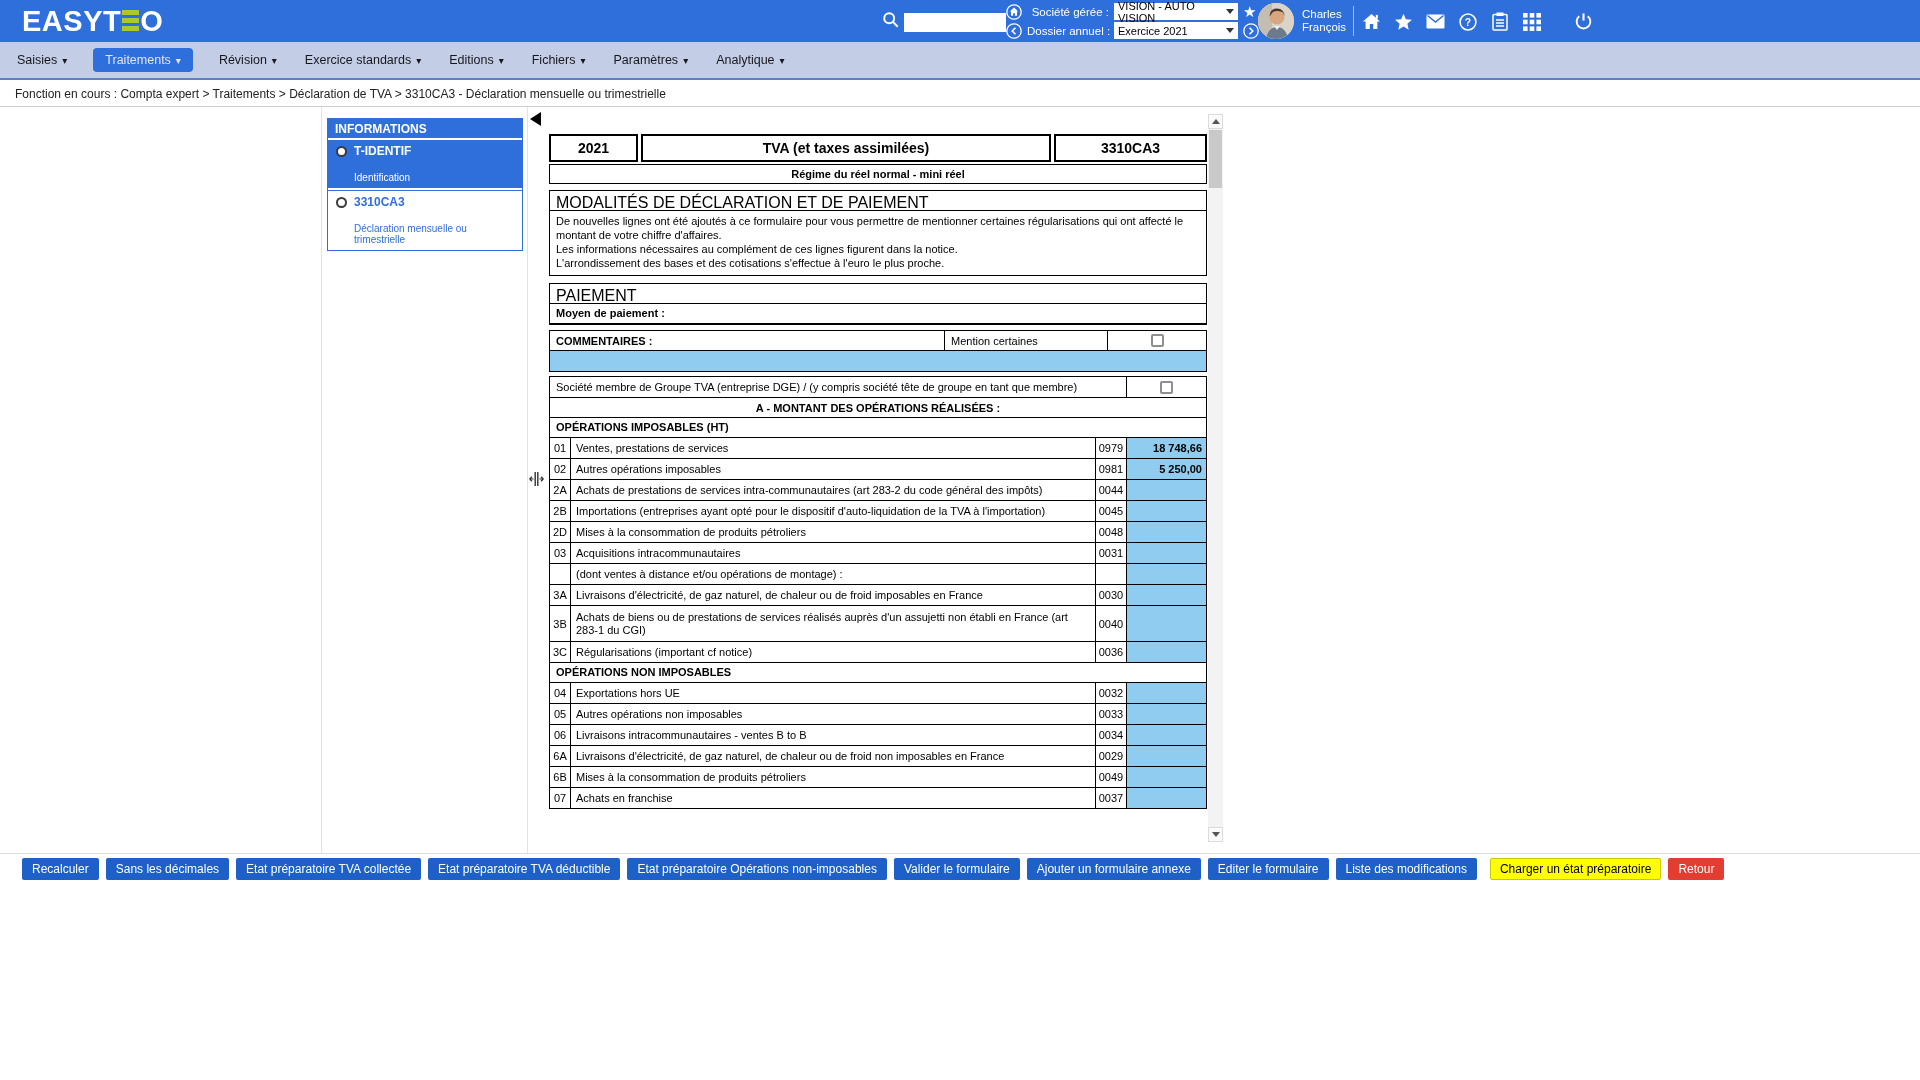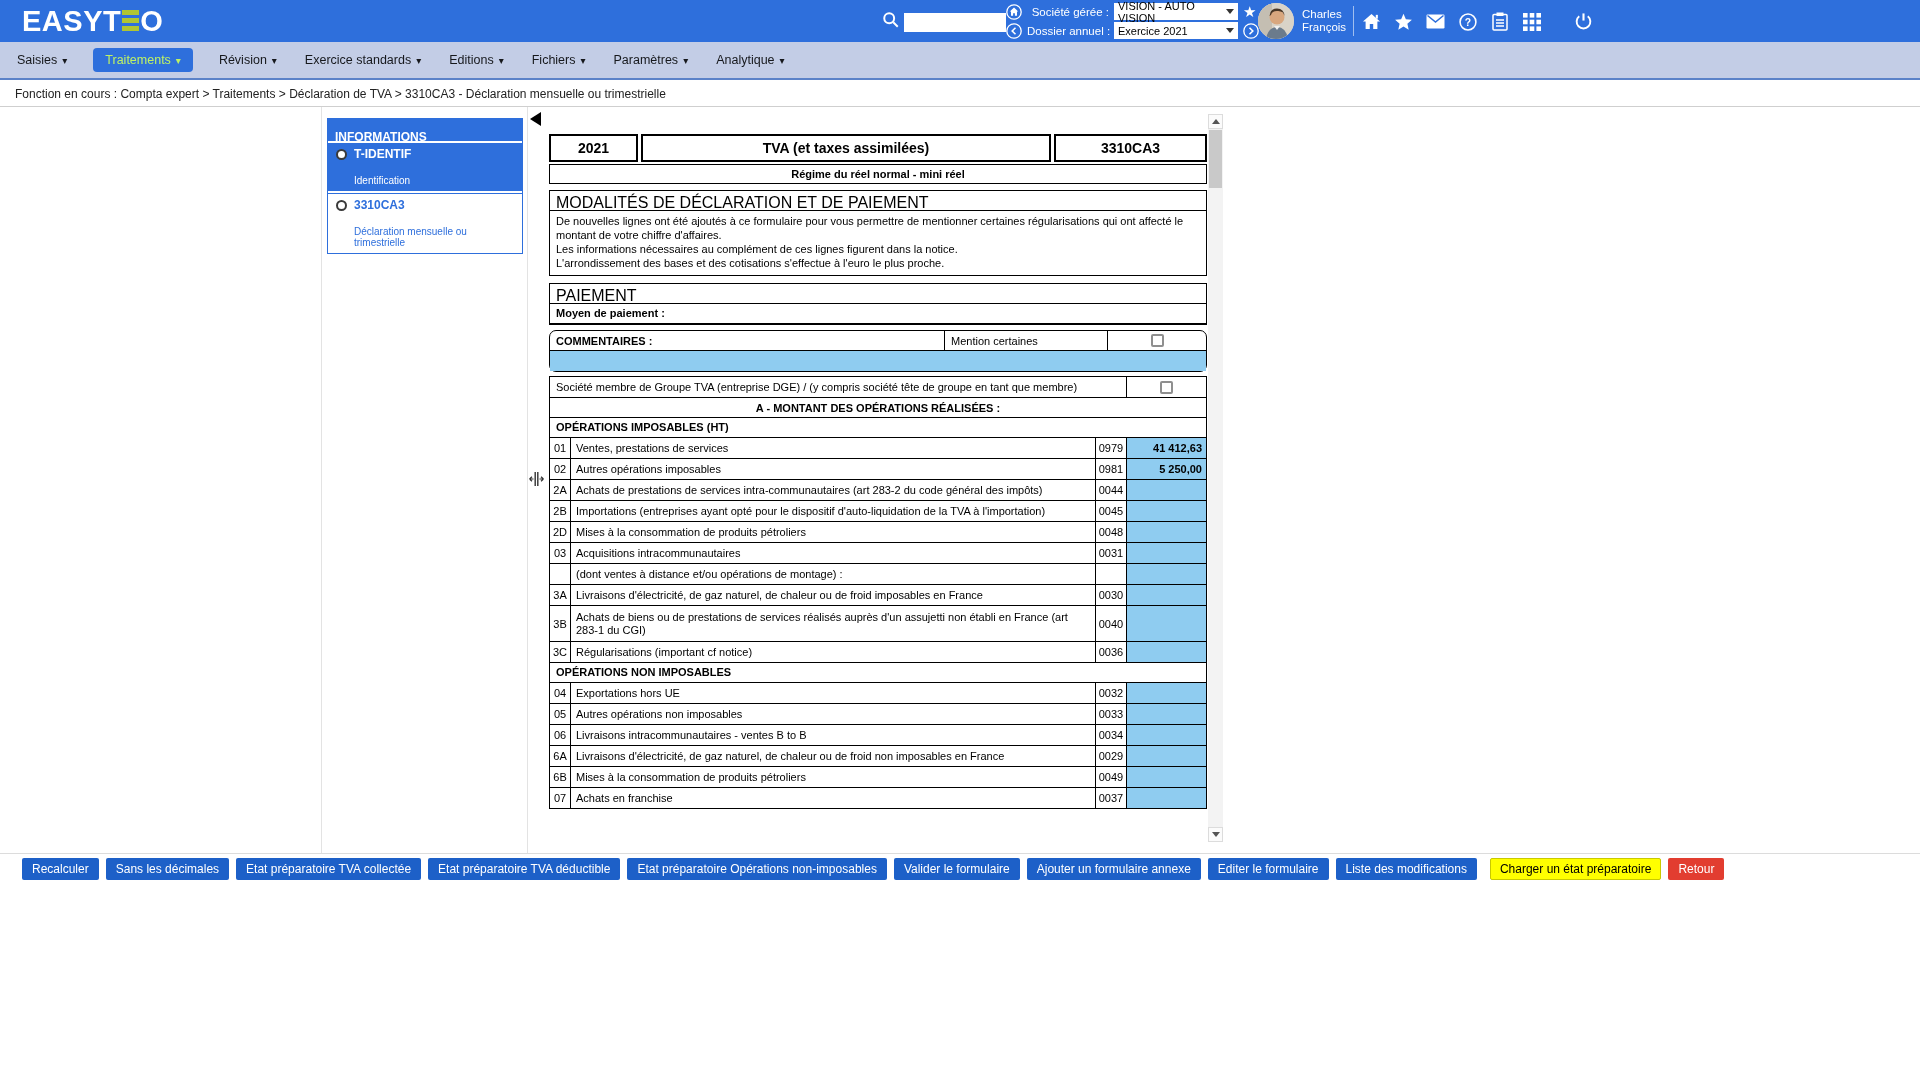--- a/index.html
+++ b/index.html
@@ -30,33 +30,33 @@
   .top-icons { position:absolute; left:1362px; top:12px; display:flex; align-items:center; gap:13px; }
   .ticon { width:19px; height:19px; display:flex; align-items:center; justify-content:center; cursor:pointer; }
   .ticon.power { margin-left:20px; }
 
   
   .menubar { position:absolute; left:0; top:42px; width:1920px; height:38px; background:#c3cde6;
              border-bottom:2px solid #5b82c8; display:flex; align-items:center; padding-left:15px; gap:24px; }
   .menu-item { font-size:12.5px; color:#16181c; display:flex; align-items:center; gap:5px; padding:5px 2px;
                cursor:pointer; white-space:nowrap; }
   .menu-item .caret { font-size:10px; }
-  .menu-item.active { background:#2e6fdc; color:#bef264; padding:5px 12px; border-radius:4px; }
+  .menu-item.active { background:#2e6fdc; color:#e5e5e5; padding:5px 12px; border-radius:4px; }
 
   
   .breadcrumb { position:absolute; left:0; top:82px; width:1920px; height:25px; background:#fff;
                 border-bottom:1px solid #cfcfcf; display:flex; align-items:center; padding-left:15px;
                 font-size:12px; color:#222; }
 
   
   .vline { position:absolute; top:107px; height:746px; width:1px; background:#e3e3e3; }
 
   
   .sidebar { position:absolute; left:327px; top:118px; width:196px; border:1px solid #2e6fdc; background:#fff; }
-  .sb-title { background:#2e6fdc; color:#fff; font-weight:bold; font-size:12px; padding:11px 7px; height:19px; }
+  .sb-title { background:#2e6fdc; color:#fff; font-weight:bold; font-size:12px; padding:3px 7px; height:19px; }
   .sb-item { display:flex; align-items:flex-start; padding:4px 6px 5px 6px; margin-top:2px; cursor:pointer;
              color:#2e6fdc; border-top:1px solid #2e6fdc; }
   .sb-item.selected { background:#2e6fdc; color:#fff; border-top:none; }
   .sb-radio { width:11px; height:11px; border:2px solid #3a3a3a; background:#fff; border-radius:50%;
               margin:2px 7px 0 2px; flex:none; }
   .sb-code { font-size:12px; font-weight:bold; }
   .sb-item:not(.selected) .sb-code { font-weight:bold; }
   .sb-sub { font-size:10px; margin-top:14px; }
 
   
@@ -71,21 +71,21 @@
   .f-header { display:flex; height:28px; margin-bottom:2px; }
   .fh-cell { border:2px solid #000; display:flex; align-items:center; justify-content:center;
              font-weight:bold; font-size:14px; background:#fff; }
   .fh-year { width:89px; margin-right:3px; }
   .fh-title { flex:1; margin-right:3px; }
   .fh-code { width:153px; }
   .f-regime { height:20px; border:1px solid #000; text-align:center; font-weight:bold;
               line-height:18px; margin-bottom:6px; font-size:11px; }
   .f-box { border:1px solid #000; background:#fff; }
   .f-box-title { font-weight:normal; padding:3px 6px; border-bottom:1px solid #000; height:20px; font-size:16px; }
-  .mb7 { margin-bottom:7px; } .mb5 { margin-bottom:5px; } .mb4 { margin-bottom:4px;border-radius:7px; }
+  .mb7 { margin-bottom:7px; } .mb5 { margin-bottom:5px; } .mb4 { margin-bottom:4px; }
   .modal-text { padding:3px 6px 5px 6px; line-height:14px; }
   .pay-moyen { font-weight:bold; padding:3px 6px; border-bottom:1px solid #000; height:20px; }
   .pay-imput { display:flex; height:22px; align-items:stretch; }
   .pay-imput .pi-label { width:328px; border-right:1px solid #000; padding:0 6px; display:flex; align-items:center; }
   .pay-imput .pi-check { width:100px; border-right:1px solid #000; display:flex; align-items:center; justify-content:center; }
   .pay-imput .pi-rest { flex:1; }
   .checkbox { width:13px; height:13px; border:2px solid #8f8f8f; border-radius:2px; background:#fff;
               display:inline-block; cursor:pointer; }
   .com-row { display:flex; height:19px; align-items:stretch; }
   .com-row .cc1 { width:395px; border-right:1px solid #000; font-weight:bold; padding:0 6px;
@@ -392,21 +392,21 @@
       </div>
       <div class="a-row">A - MONTANT DES OPÉRATIONS RÉALISÉES :</div>
 
       <div class="sec-title">OPÉRATIONS IMPOSABLES (HT)</div>
       <div>
 
           <div class="t-row">
             <div class="t-num">01</div>
             <div class="t-label">Ventes, prestations de services</div>
             <div class="t-code">0979</div>
-            <div class="t-value">41 412,63</div>
+            <div class="t-value">18 748,66</div>
           </div>
 
           <div class="t-row">
             <div class="t-num">02</div>
             <div class="t-label">Autres opérations imposables</div>
             <div class="t-code">0981</div>
             <div class="t-value">5 250,00</div>
           </div>
 
           <div class="t-row">

